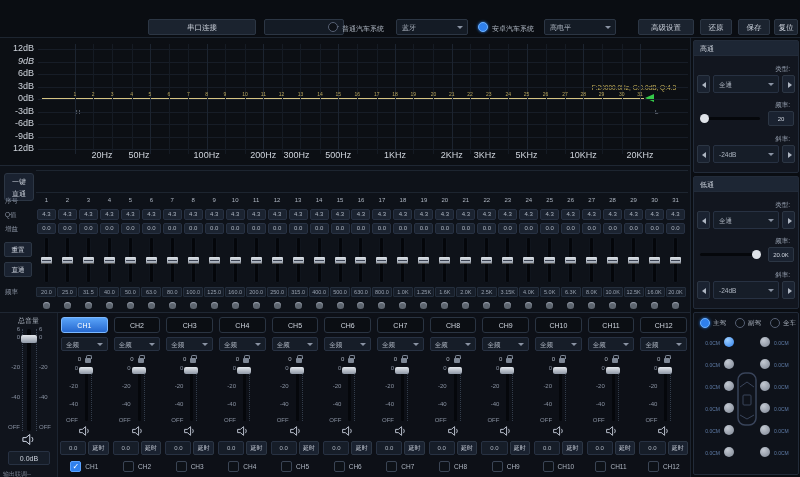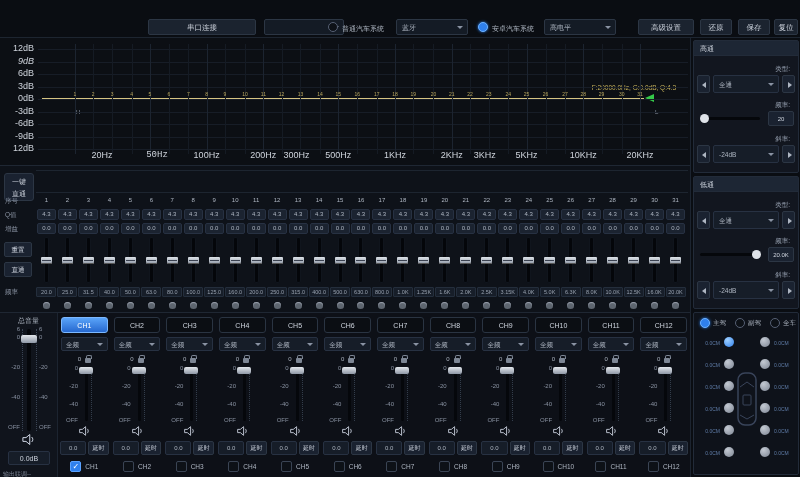--- a/index.html
+++ b/index.html
@@ -203,21 +203,21 @@
       <div class="vgrid" style="left: 488.821px;"></div>
       <div class="vgrid" style="left: 508.361px;"></div>
       <div class="vgrid major" style="left: 526.612px;"></div>
       <div class="vgrid" style="left: 545.515px;"></div>
       <div class="vgrid" style="left: 565.055px;"></div>
       <div class="vgrid major" style="left: 583.306px;"></div>
       <div class="vgrid" style="left: 601.557px;"></div>
       <div class="vgrid" style="left: 621.749px;"></div>
       <div class="vgrid major" style="left: 640px;"></div>
       <div class="xlab" style="left: 76px; margin-left: 26px;">20Hz</div>
-      <div class="xlab" style="left: 157px; font-family: Liberation Mono, monospace;">50Hz</div>
+      <div class="xlab" style="left: 139px;">50Hz</div>
       <div class="xlab" style="left: 206.639px;">100Hz</div>
       <div class="xlab" style="left: 263.333px;">200Hz</div>
       <div class="xlab" style="left: 296.497px;">300Hz</div>
       <div class="xlab" style="left: 338.279px;">500Hz</div>
       <div class="xlab" style="left: 394.973px;">1KHz</div>
       <div class="xlab" style="left: 451.667px;">2KHz</div>
       <div class="xlab" style="left: 484.831px;">3KHz</div>
       <div class="xlab" style="left: 526.612px;">5KHz</div>
       <div class="xlab" style="left: 583.306px;">10KHz</div>
       <div class="xlab" style="left: 640px;">20KHz</div>

